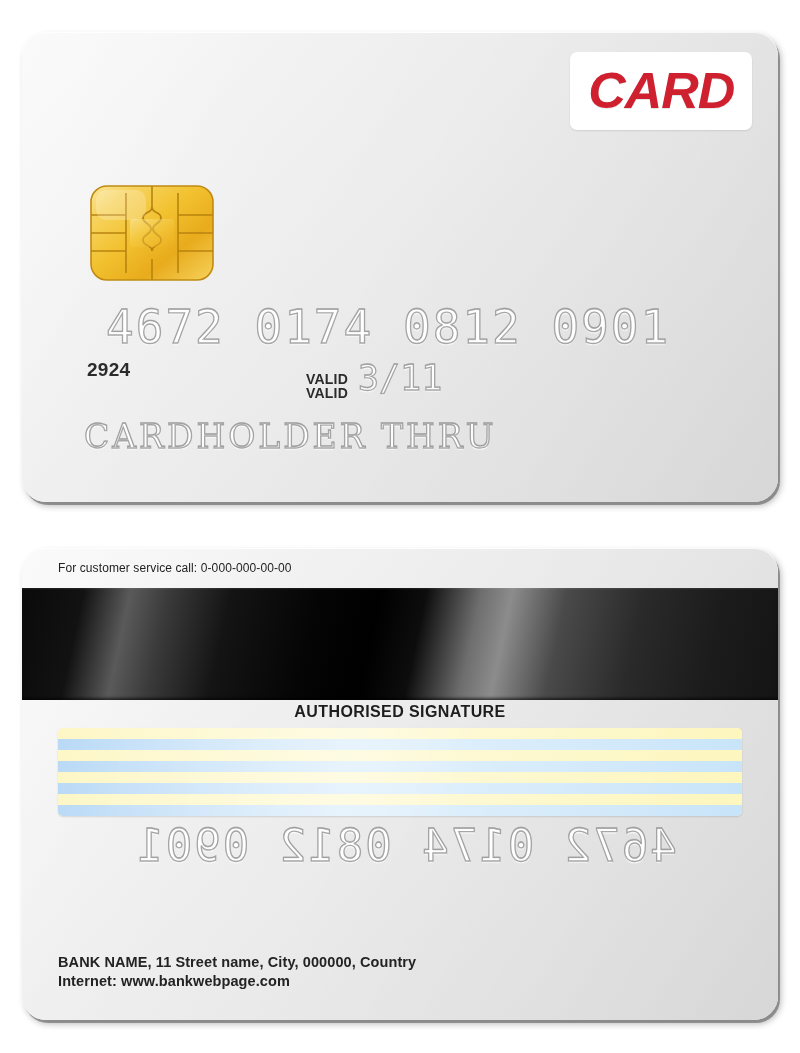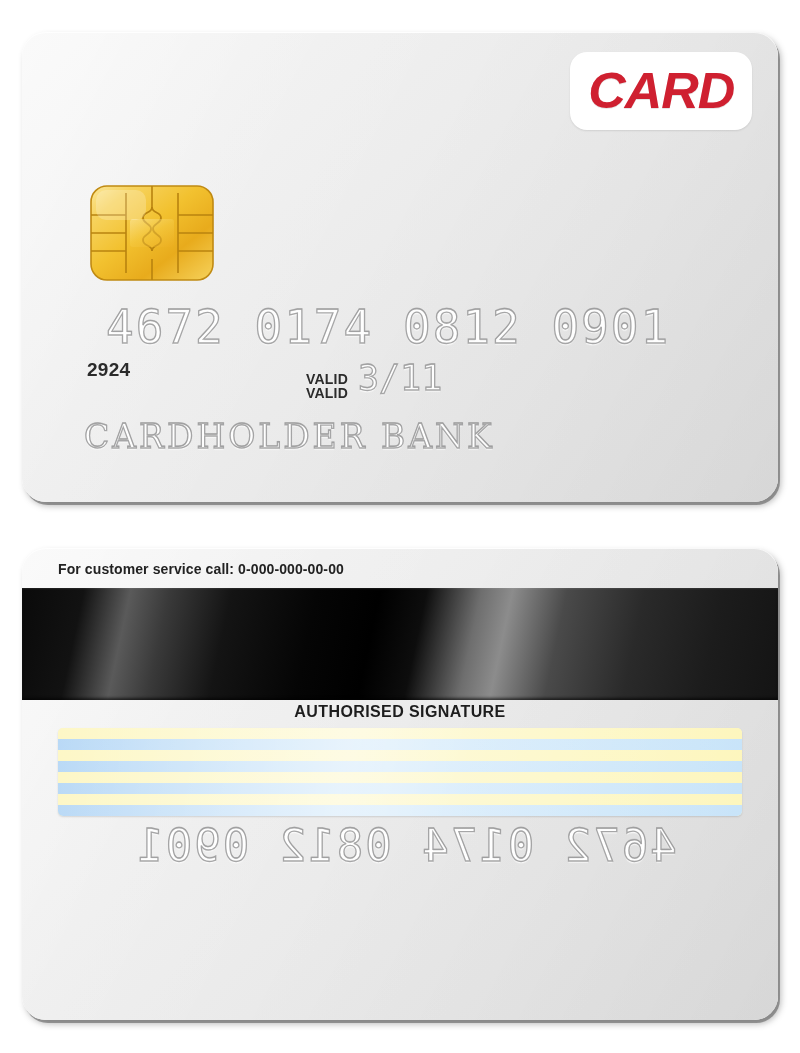--- a/index.html
+++ b/index.html
@@ -53,21 +53,21 @@
   }
 
   
   #brand-plate {
     position: absolute;
     left: 548px;
     top: 20px;
     width: 182px;
     height: 78px;
     background: #ffffff;
-    border-radius: 17px;
+    border-radius: 7px;
     display: flex;
     align-items: center;
     justify-content: center;
     box-shadow: 0 1px 2px rgba(0,0,0,0.10);
   }
   #brand-text {
     font-family: "Liberation Sans", sans-serif;
     font-style: italic;
     font-weight: bold;
     font-size: 50px;
@@ -149,22 +149,22 @@
     font-family: "DejaVu Serif", serif;
     font-size: 33px;
     letter-spacing: 3px;
   }
 
   
   #service-line {
     position: absolute;
     left: 36px;
     top: 13px;
-    font-size: 14px;
-    font-weight: bold;
+    font-size: 12px;
+    font-weight: normal;
     color: #222222;
     letter-spacing: 0.1px;
   }
 
   
   #magstripe {
     position: absolute;
     left: 0;
     top: 40px;
     width: 756px;
@@ -320,21 +320,21 @@
   <div id="bin-digits">2924</div>
 
   <div id="valid-block">
     <div id="valid-label">
       <span>VALID</span>
       <span>VALID</span>
     </div>
     <div id="expiry" class="emboss">3/11</div>
   </div>
 
-  <div id="cardholder-name" class="emboss">CARDHOLDER BANK</div>
+  <div id="cardholder-name" class="emboss">CARDHOLDER THRU</div>
 
 </div>
 
 <div class="card" id="card-back">
 
   <div class="sheen"></div>
 
   <div id="service-line">For customer service call: 0-000-000-00-00</div>
 
   <div id="magstripe"></div>
@@ -348,14 +348,18 @@
     <div class="sig-row b"></div>
     <div class="sig-row y"></div>
     <div class="sig-row b"></div>
     <div class="sig-row y"></div>
     <div class="sig-row b"></div>
     <div class="sig-gloss"></div>
   </div>
 
   <div id="mirrored-number" class="emboss">4672 0174 0812 0901</div>
 
+  <div id="bank-info">
+    <div>BANK NAME, 11 Street name, City, 000000, Country</div>
+    <div>Internet: www.bankwebpage.com</div>
+  </div>
 
 </div>
 
 </body></html>

